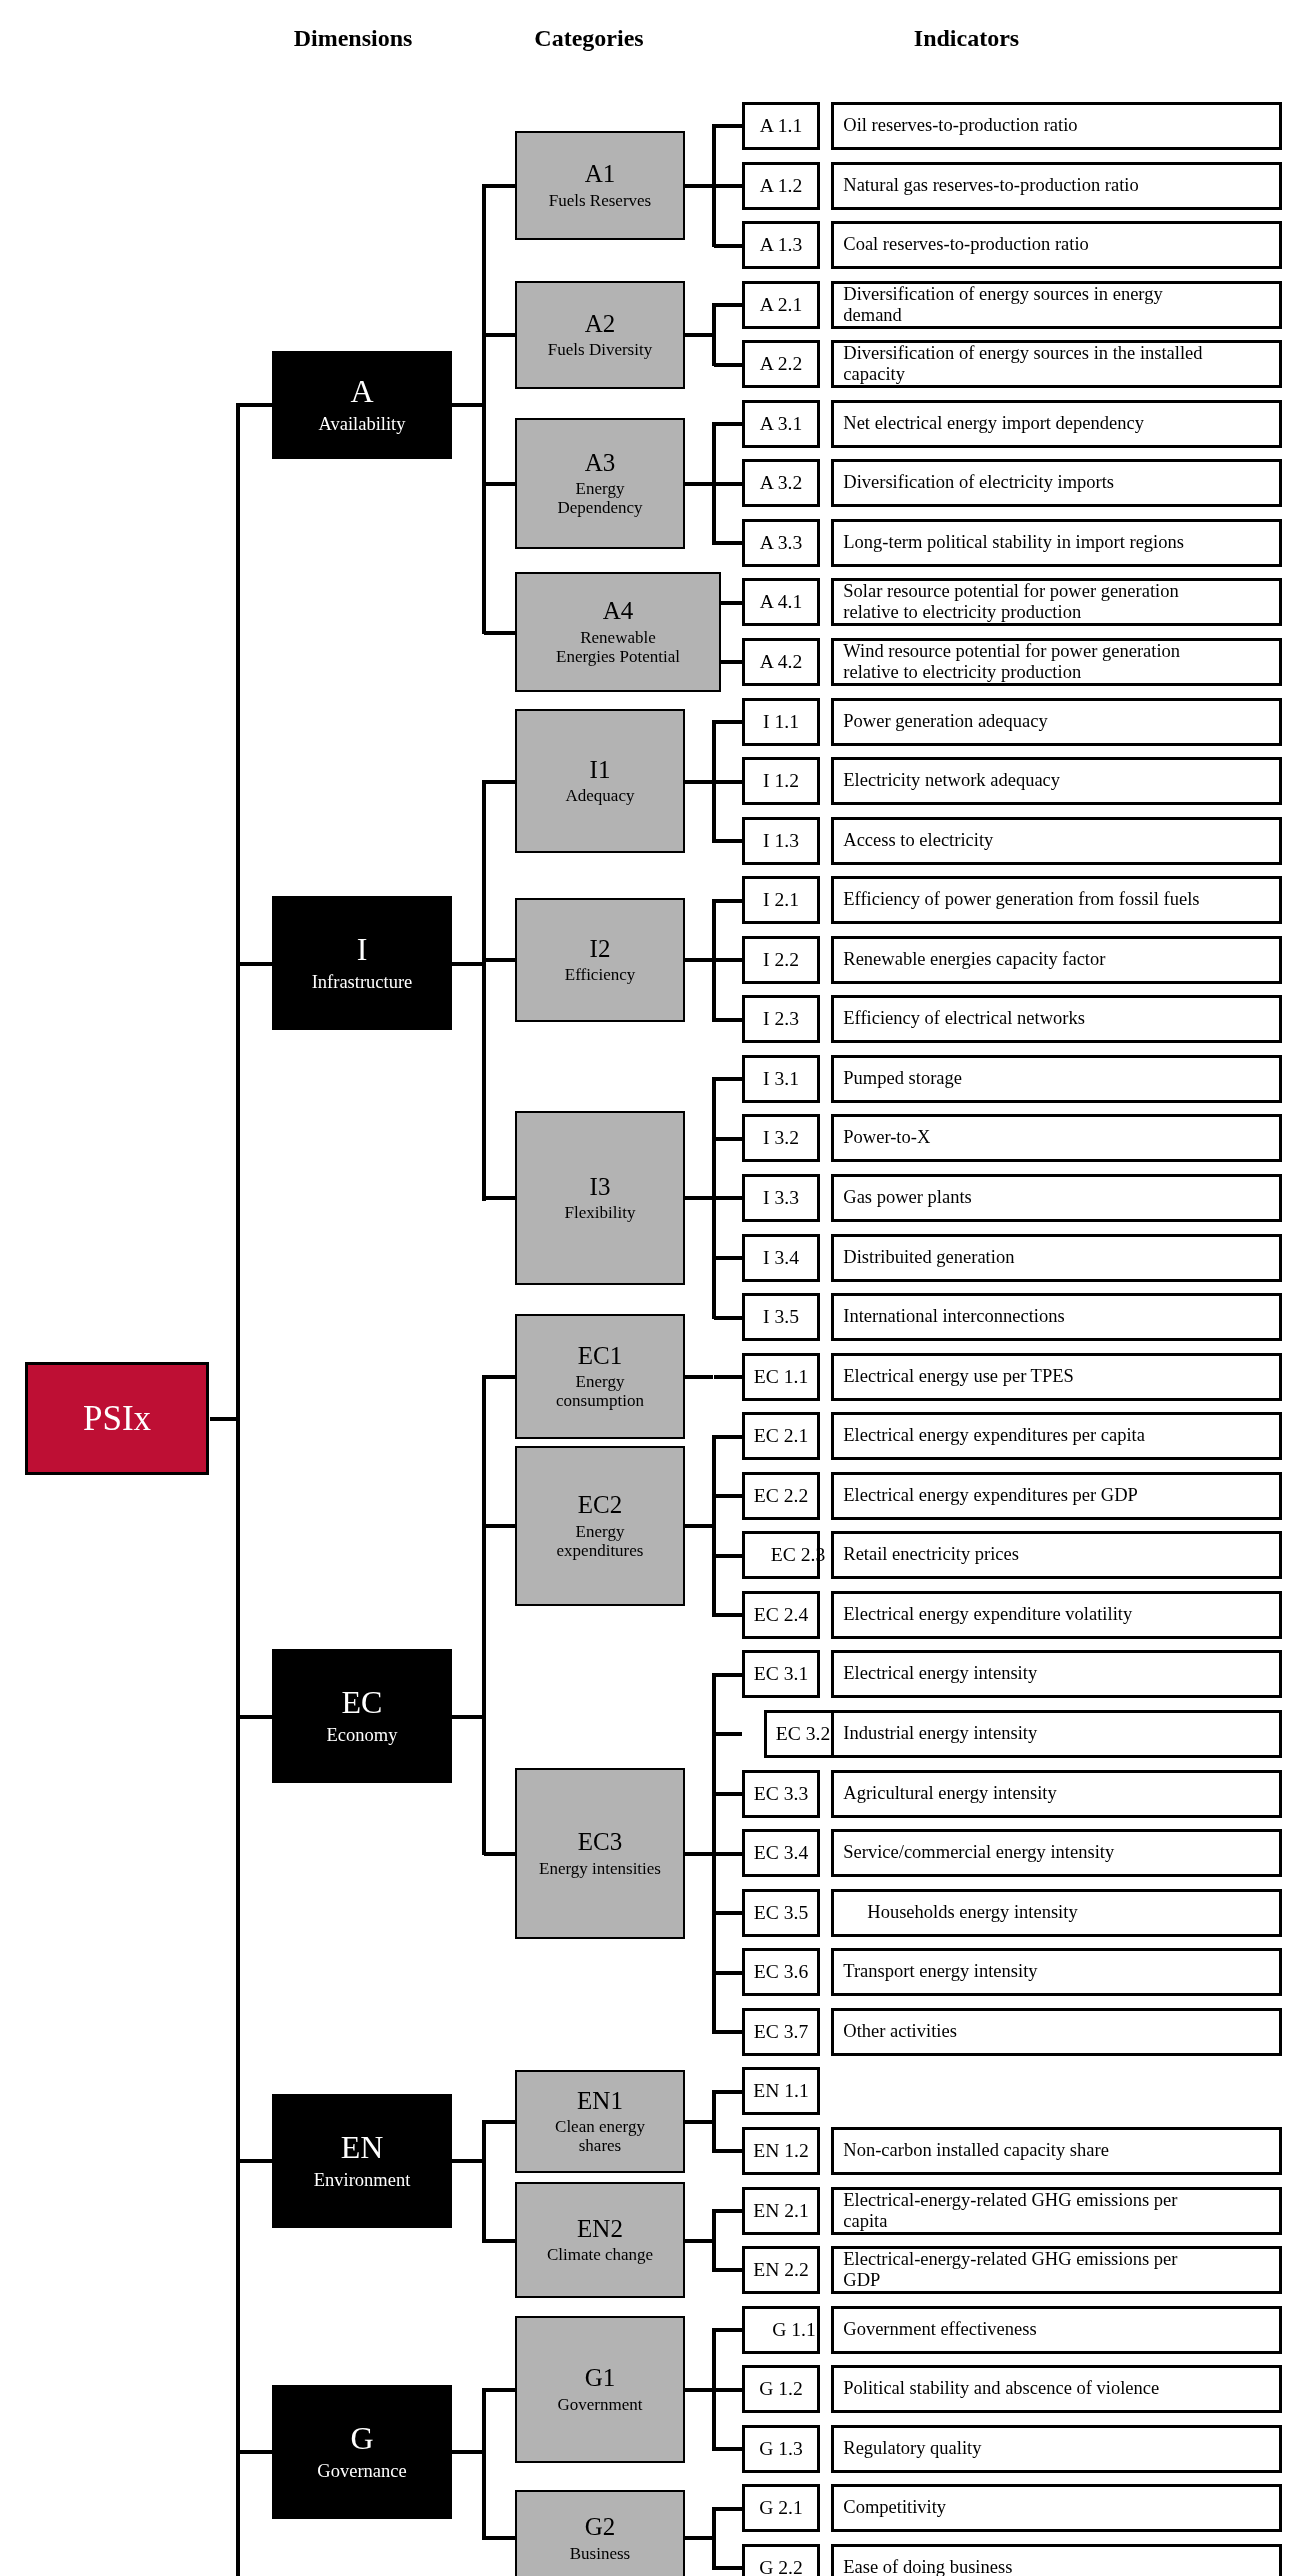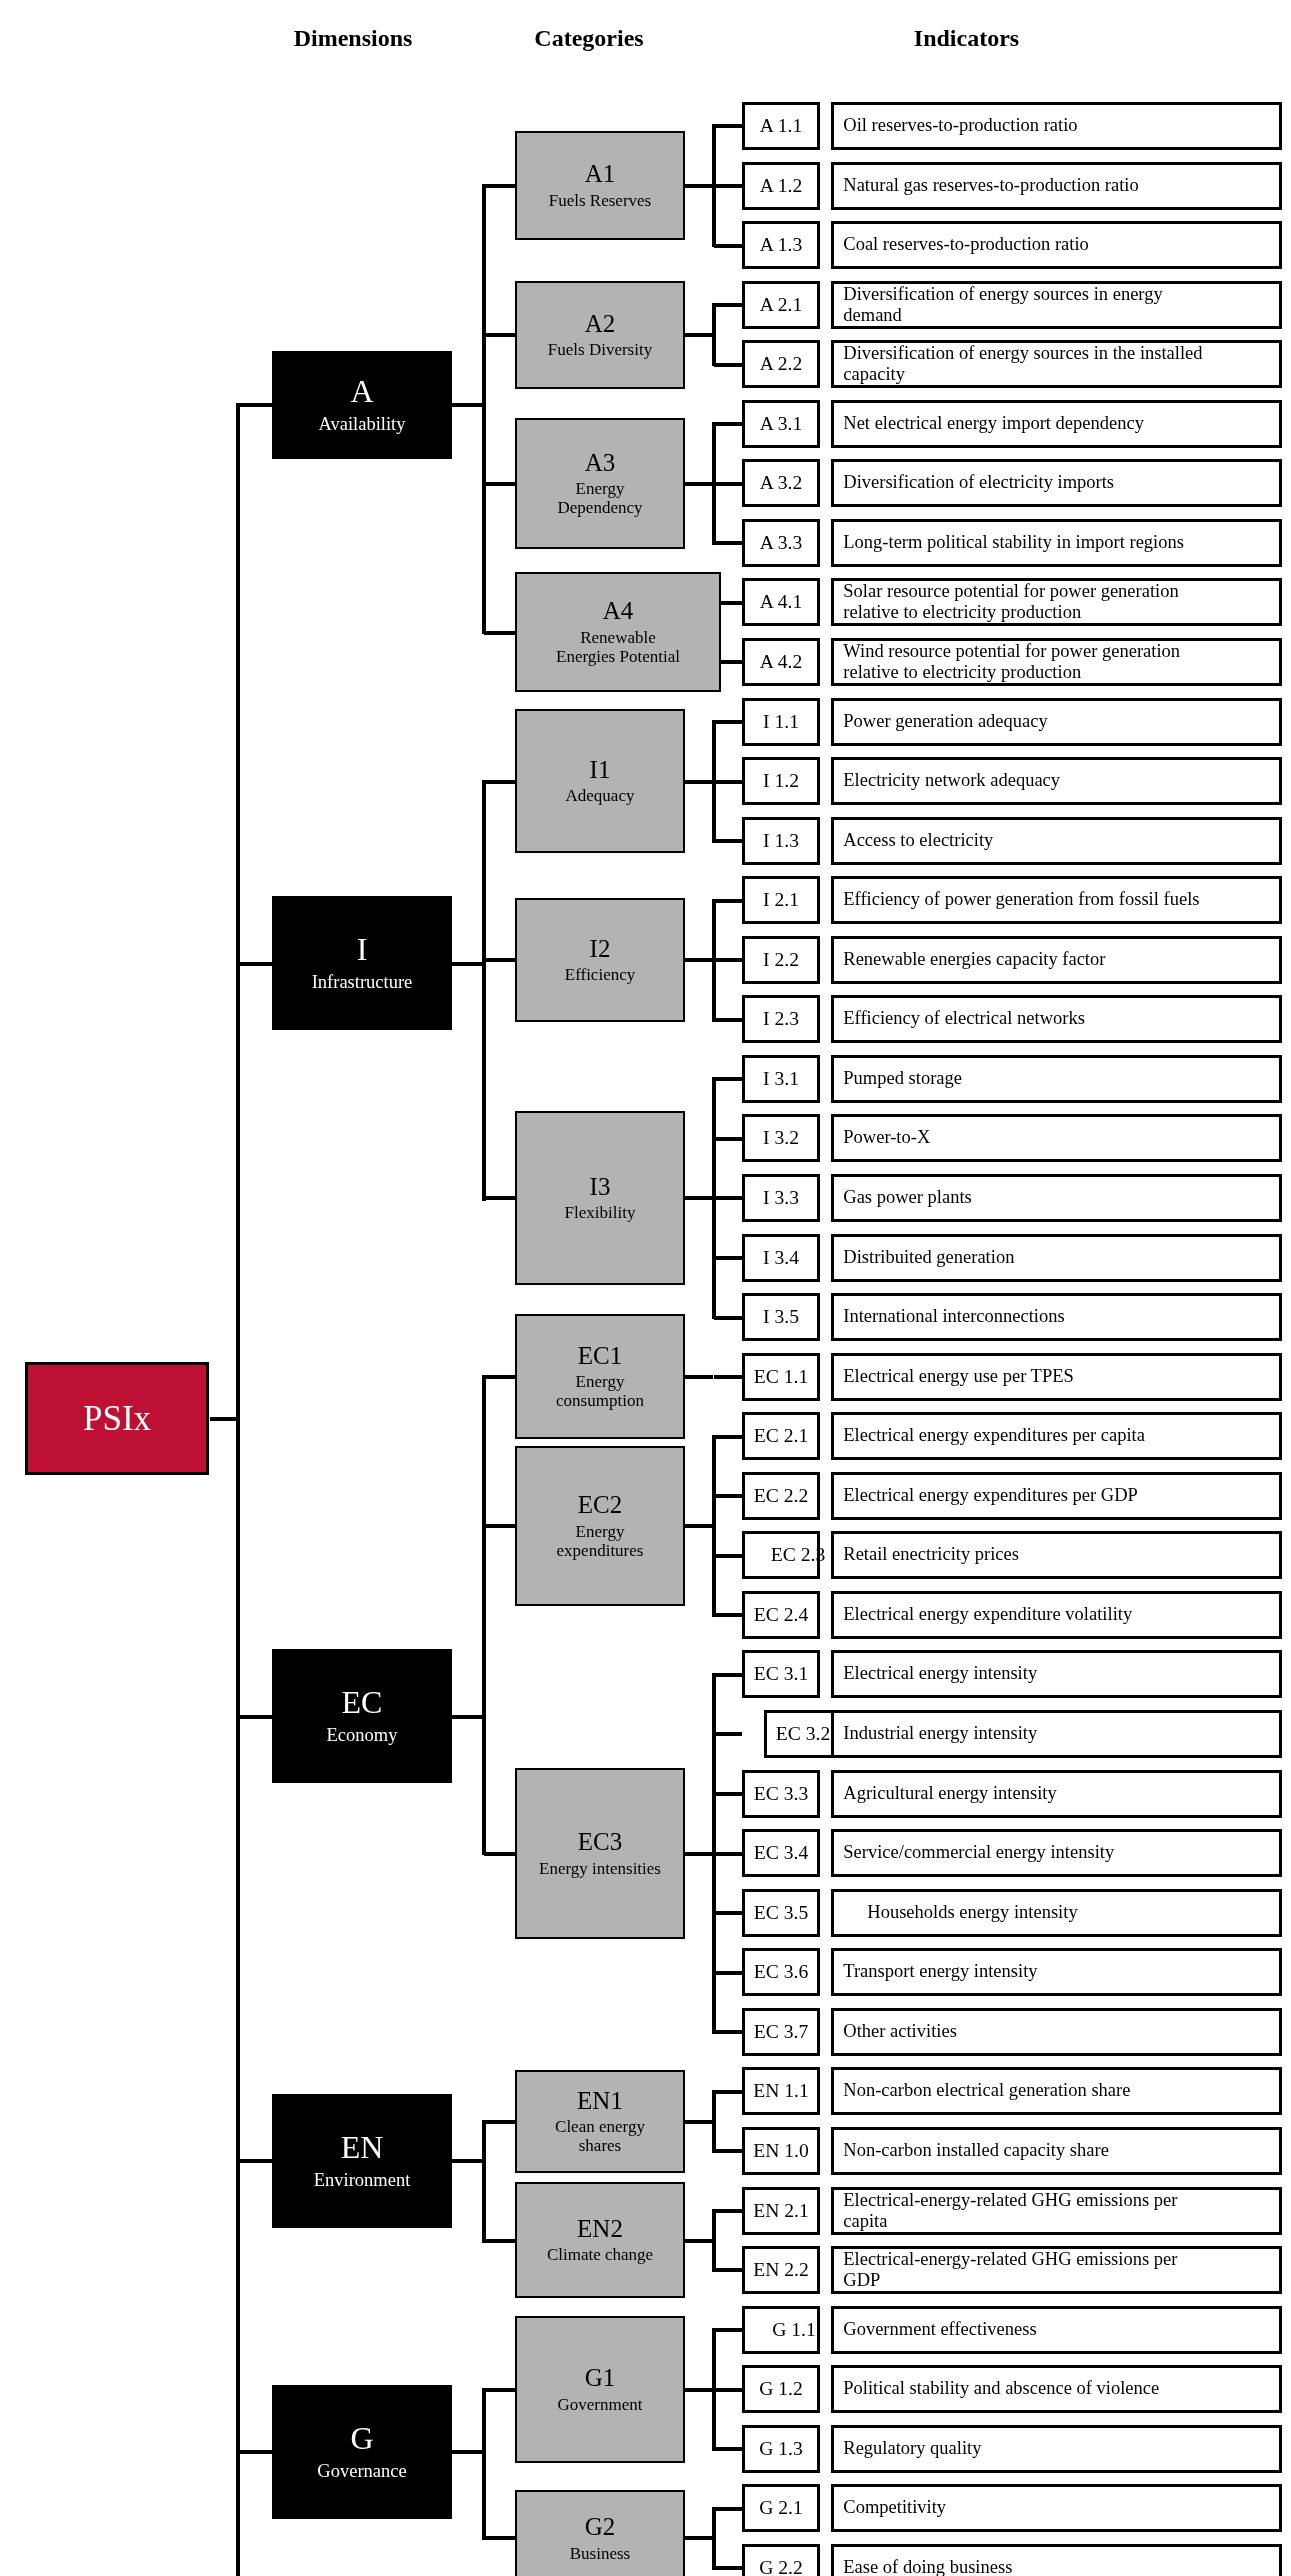--- a/index.html
+++ b/index.html
@@ -363,26 +363,23 @@
     <div class="line" style="left: 482px; top: 1375px; width: 3.6px; height: 480px;"></div>
     <div class="line" style="left: 452px; top: 1715px; width: 32px; height: 3.6px;"></div>
     <div class="line" style="left: 238px; top: 1715px; width: 34px; height: 3.6px;"></div>
     <div class="dim-box" style="left: 272px; top: 1649px; width: 180px; height: 134px;">
       <span class="dim-code">EC</span>
       <span class="dim-label">Economy</span>
     </div>
     <div class="ind-code-box" style="left: 742px; top: 2067px; width: 78px; height: 48px;">
       <span class="ind-code">EN 1.1</span>
     </div>
-    <div class="ind-text-box" style="left: 831px; top: 2067px; width: 451px; height: 48px;">
-      <span class="ind-label">Non-carbon electrical generation share</span>
-    </div>
     <div class="line" style="left: 714px; top: 2090px; width: 28px; height: 3.6px;"></div>
     <div class="ind-code-box" style="left: 742px; top: 2127px; width: 78px; height: 48px;">
-      <span class="ind-code">EN 1.0</span>
+      <span class="ind-code">EN 1.2</span>
     </div>
     <div class="ind-text-box" style="left: 831px; top: 2127px; width: 451px; height: 48px;">
       <span class="ind-label">Non-carbon installed capacity share</span>
     </div>
     <div class="line" style="left: 714px; top: 2149px; width: 28px; height: 3.6px;"></div>
     <div class="line" style="left: 712px; top: 2090px; width: 3.6px; height: 63px;"></div>
     <div class="line" style="left: 685px; top: 2120px; width: 28px; height: 3.6px;"></div>
     <div class="line" style="left: 484px; top: 2120px; width: 31px; height: 3.6px;"></div>
     <div class="cat-box" style="left: 515px; top: 2070px; width: 170px; height: 103px;">
       <span class="cat-code">EN1</span>

